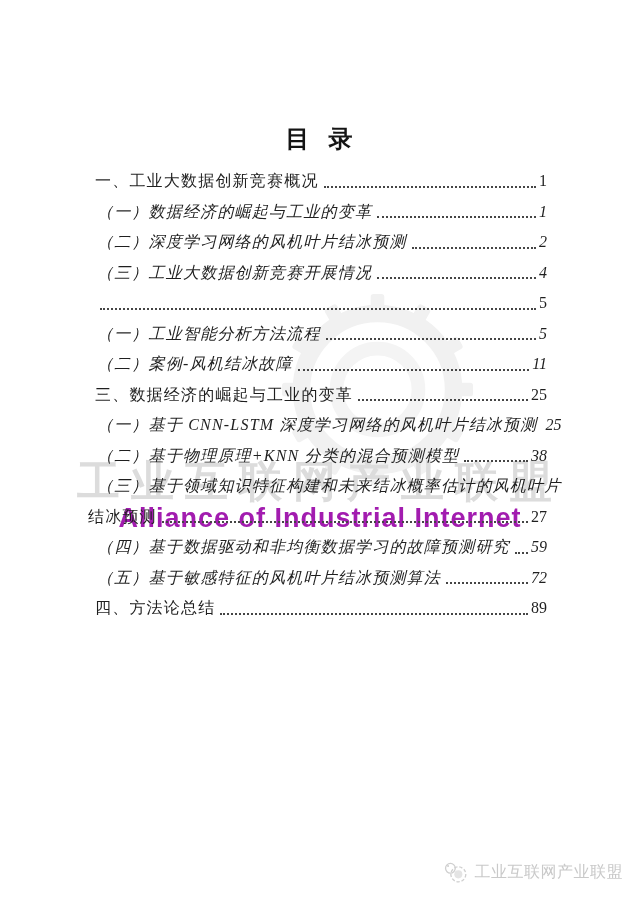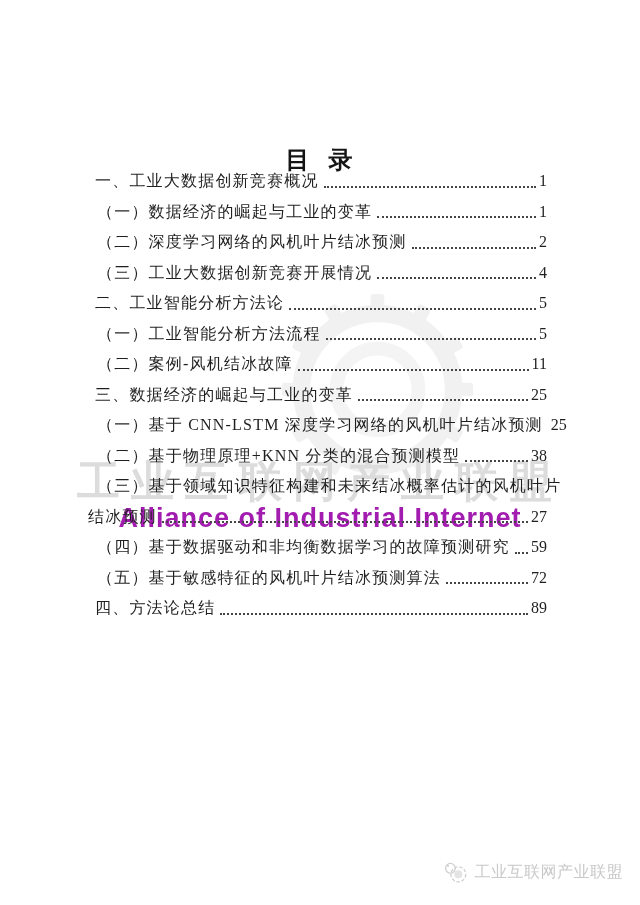--- a/index.html
+++ b/index.html
@@ -34,21 +34,21 @@
     font-size: 27px; font-weight: bold;
     letter-spacing: 1px; color: #a21caf;
     white-space: nowrap;
   }
 
   
   .doc-title {
     position: absolute; top: 123px; left: 0; width: 100%;
     text-align: center; z-index: 1;
     font-size: 24px; font-weight: bold; color: #141414;
-    word-spacing: 9px; letter-spacing: 2px; margin-top: 21px;
+    word-spacing: 9px; letter-spacing: 2px;
   }
 
   
   .toc {
     position: absolute; left: 88px; top: 166px; width: 459px;
     z-index: 1; color: #1f1f1f;
   }
   .row {
     display: flex; align-items: baseline;
     height: 30.5px; line-height: 30.5px;
@@ -57,21 +57,21 @@
   }
   .row .label { flex: 0 0 auto; }
   .row .leader {
     flex: 1 1 auto; min-width: 0;
     border-bottom: 2px dotted #454545;
     align-self: flex-end;
     margin: 0 3px 9px 5px;
   }
   .row .pg { flex: 0 0 auto; letter-spacing: 0; }
   .lv-h1 { padding-left: 7px; justify-content: space-between; }
-  .lv-h2 { padding-left: 9px; }
+  .lv-h2 { padding-left: 9px; font-style: italic; }
   .lv-cont { padding-left: 0; }
   .no-page .leader { border-bottom: none; }
 
   
   .footer {
     position: absolute; top: 860px; right: 17px;
     display: flex; align-items: center; gap: 5px;
     z-index: 1;
     font-family: "Liberation Sans", "DejaVu Sans", sans-serif;
     font-size: 16px; letter-spacing: 0.5px;
@@ -126,21 +126,20 @@
       <span class="label">（二）深度学习网络的风机叶片结冰预测</span>
       <span class="leader"></span>
       <span class="pg">2</span>
     </div>
       <div class="row lv-h2">
       <span class="label">（三）工业大数据创新竞赛开展情况</span>
       <span class="leader"></span>
       <span class="pg">4</span>
     </div>
       <div class="row lv-h1">
-      <span class="label">二、工业智能分析方法论</span>
       <span class="leader"></span>
       <span class="pg">5</span>
     </div>
       <div class="row lv-h2">
       <span class="label">（一）工业智能分析方法流程</span>
       <span class="leader"></span>
       <span class="pg">5</span>
     </div>
       <div class="row lv-h2">
       <span class="label">（二）案例-风机结冰故障</span>

